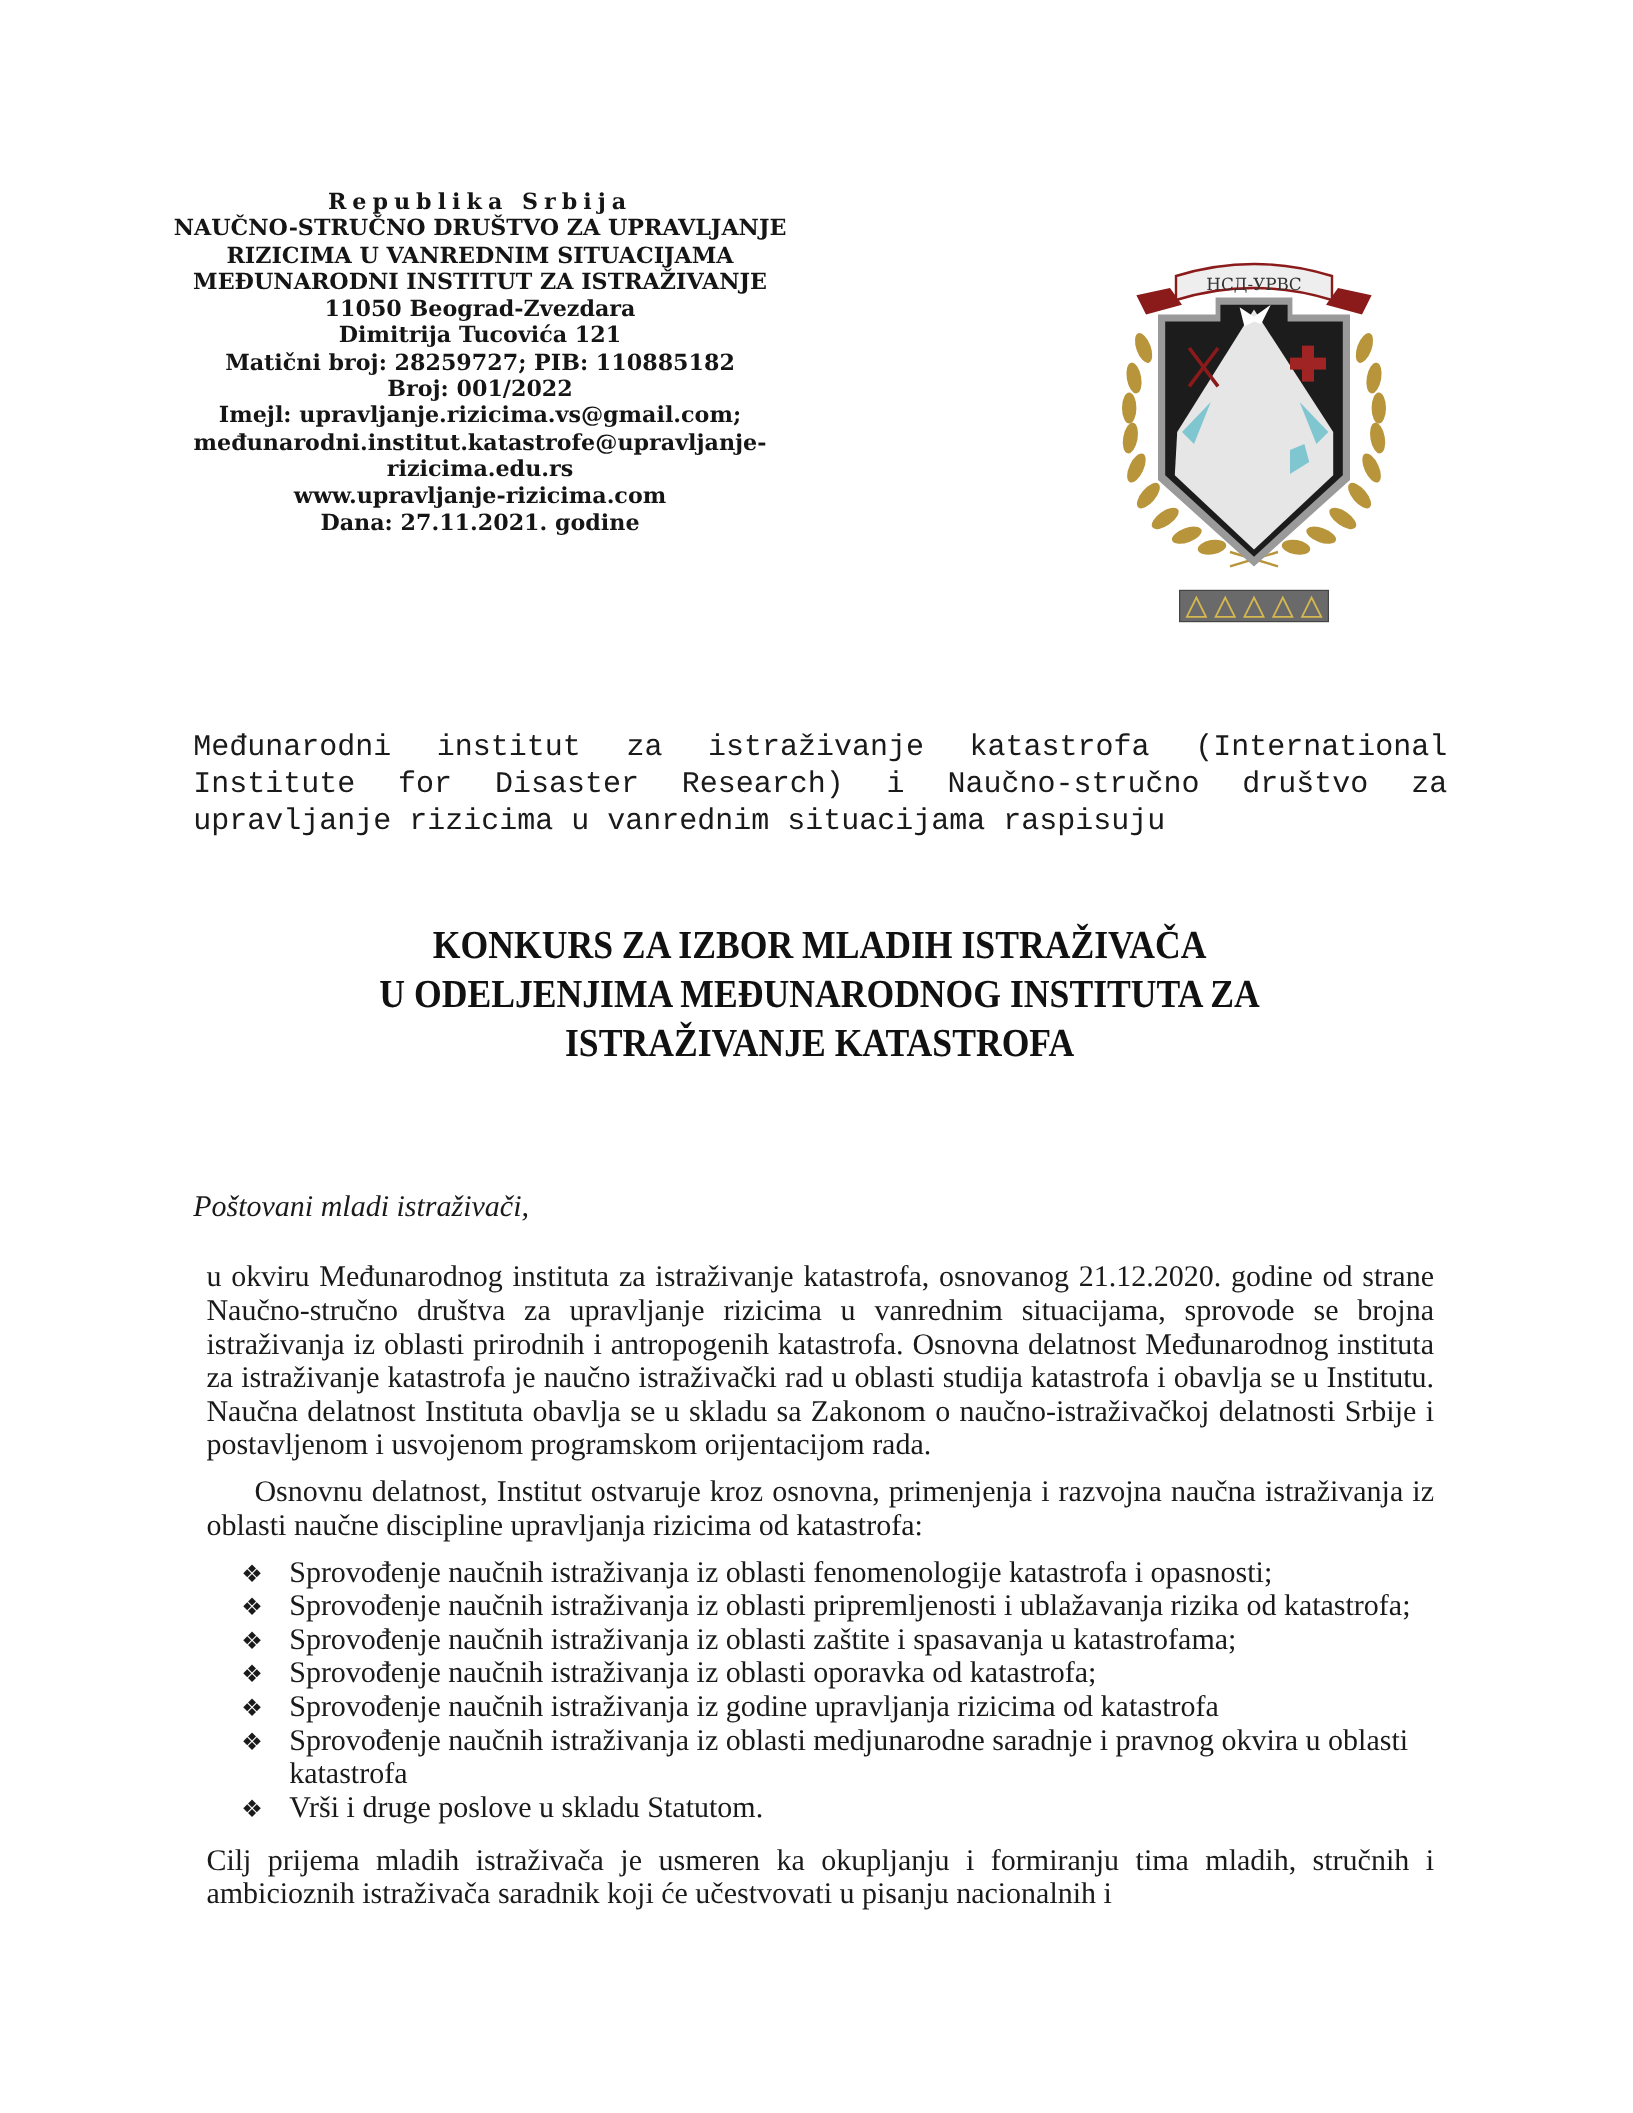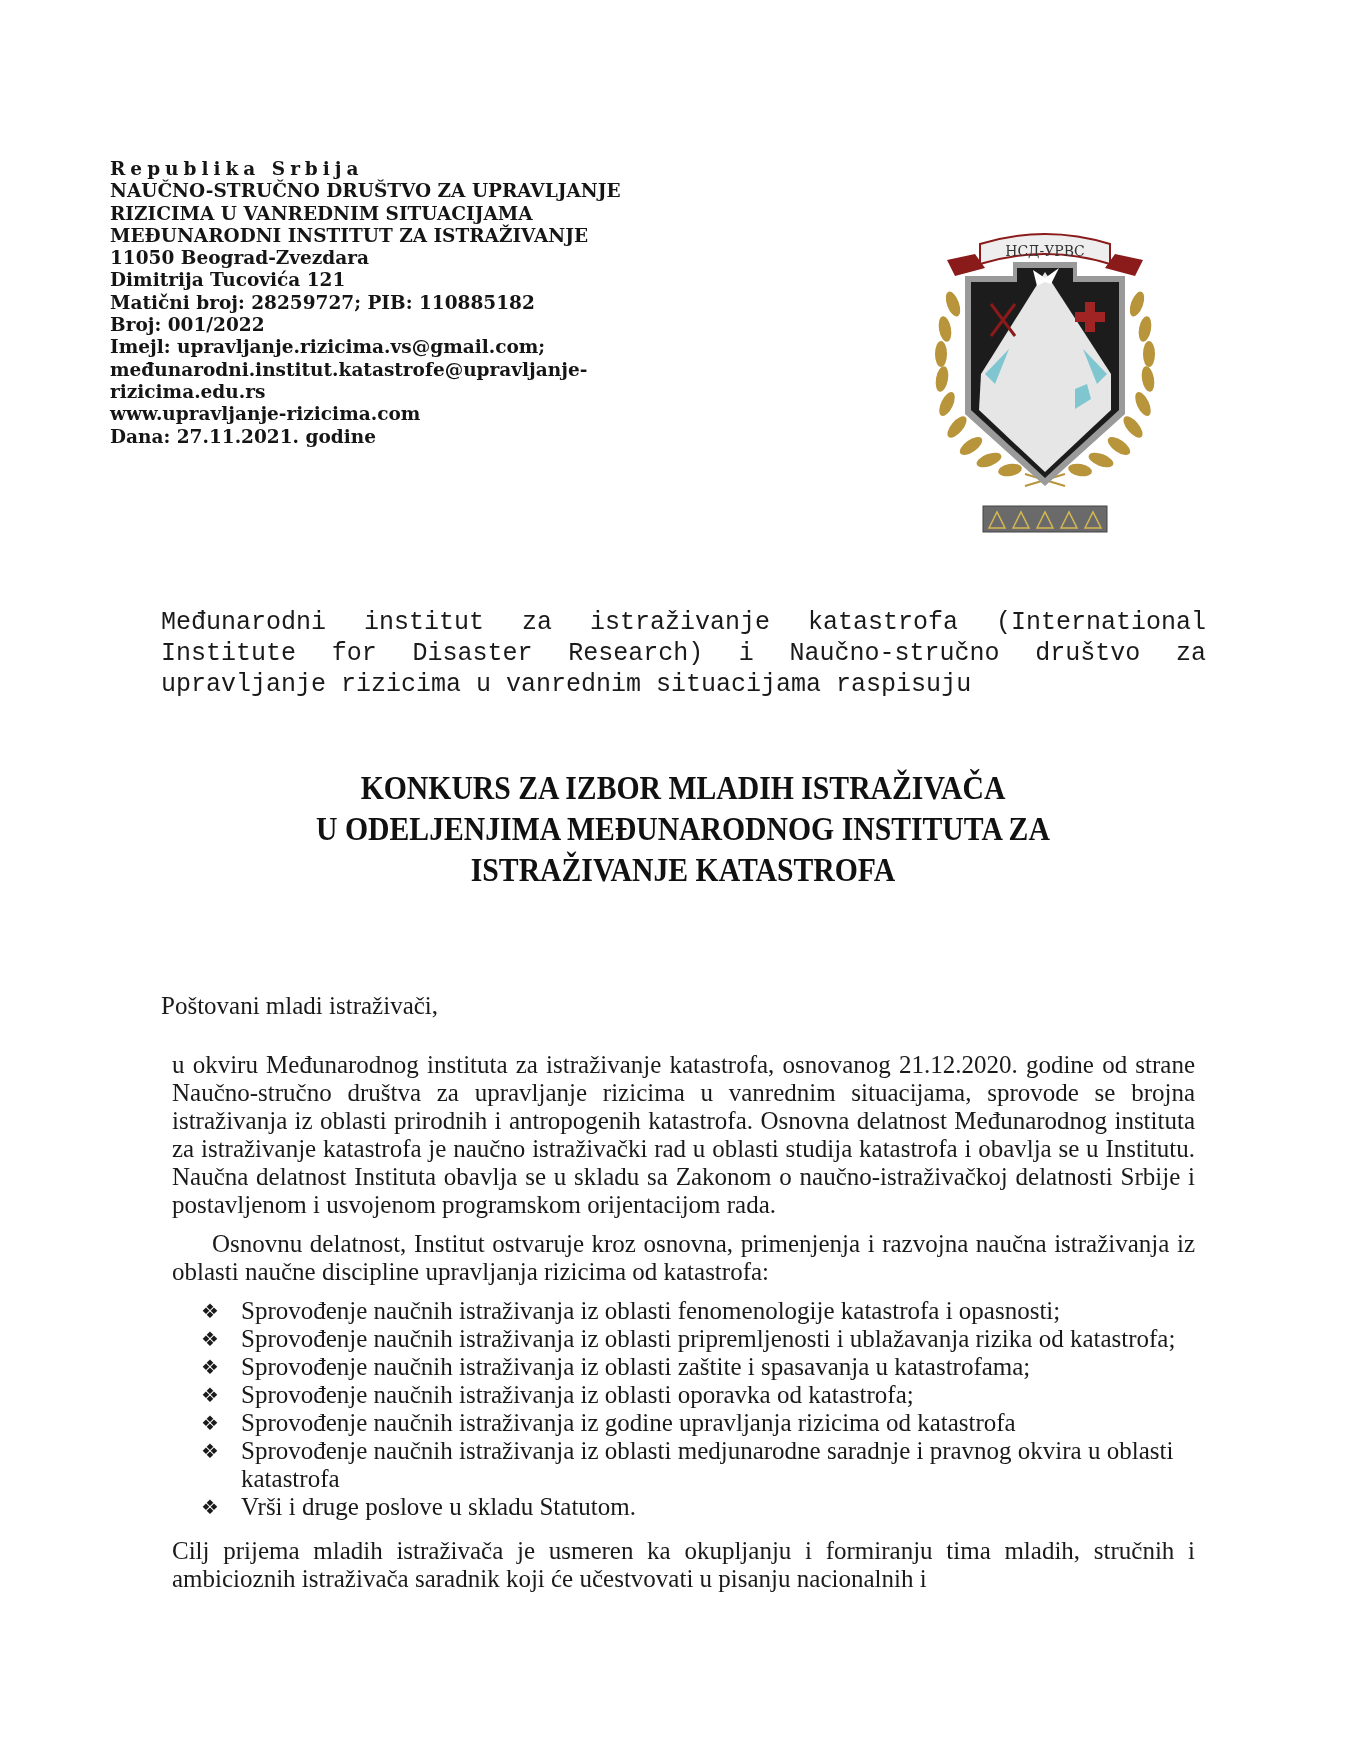--- a/index.html
+++ b/index.html
@@ -1,36 +1,36 @@
 <!DOCTYPE html>
 <html><head>
 <meta charset="utf-8">
 <style>
   html, body { margin: 0; padding: 0; background: #ffffff; }
   body { width: 1361px; height: 1761px; position: relative; overflow: hidden; color: #111; }
   .header {
     position: absolute; left: 110px; top: 158px; width: 580px;
-    text-align: left; font-family: "DejaVu Serif", serif; font-weight: bold;
+    text-align: center; font-family: "DejaVu Serif", serif; font-weight: bold;
     font-size: 18.5px; line-height: 22.3px; color: #151515;
   }
   .header .republic { letter-spacing: 5px; }
-  .logo { position: absolute; left: 925px; top: 224px; width: 240px; height: 320px; }
+  .logo { position: absolute; left: 925px; top: 210px; width: 240px; height: 320px; }
   .intro {
     position: absolute; left: 161px; top: 607px; width: 1045px;
     font-family: Liberation Mono, monospace; font-size: 25px; line-height: 31px;
     text-align: justify; text-align-last: left; color: #1a1a1a;
   }
   .title {
     position: absolute; left: 160px; top: 768px; width: 1046px;
     text-align: center; font-family: "Liberation Serif", serif; font-weight: bold;
     font-size: 33px; line-height: 41px; color: #111; transform: scaleX(0.9); transform-origin: center top;
   }
   .salutation {
     position: absolute; left: 161px; top: 992px;
-    font-family: "Liberation Serif", serif; font-size: 25px; color: #1a1a1a;
+    font-family: "Liberation Serif", serif; font-size: 25px; color: #1a1a1a; font-style: italic;
   }
   .body-text {
     position: absolute; left: 161px; top: 1040px; width: 1045px;
     font-family: "Liberation Serif", serif; font-size: 25px; line-height: 28px;
     color: #1a1a1a;
   }
   .body-text p { margin: 11px; text-align: justify; }
   .body-text p.indent { text-indent: 40px; font-family: Liberation Serif, serif; }
   .body-text ul { list-style: none; margin: 0; padding: 0 0 0 40px; }
   .body-text li { position: relative; padding-left: 40px; line-height: 28px; }

